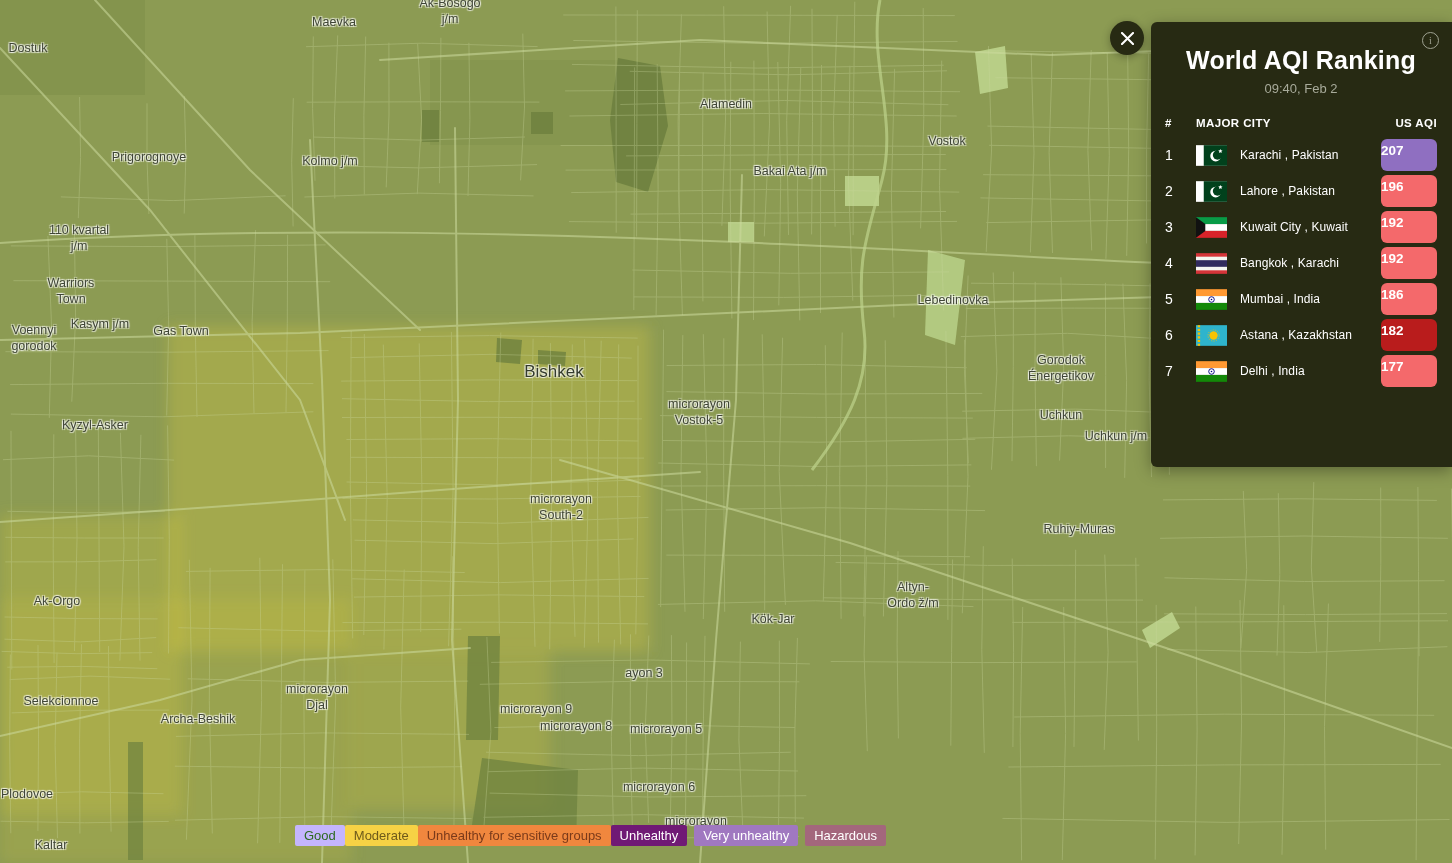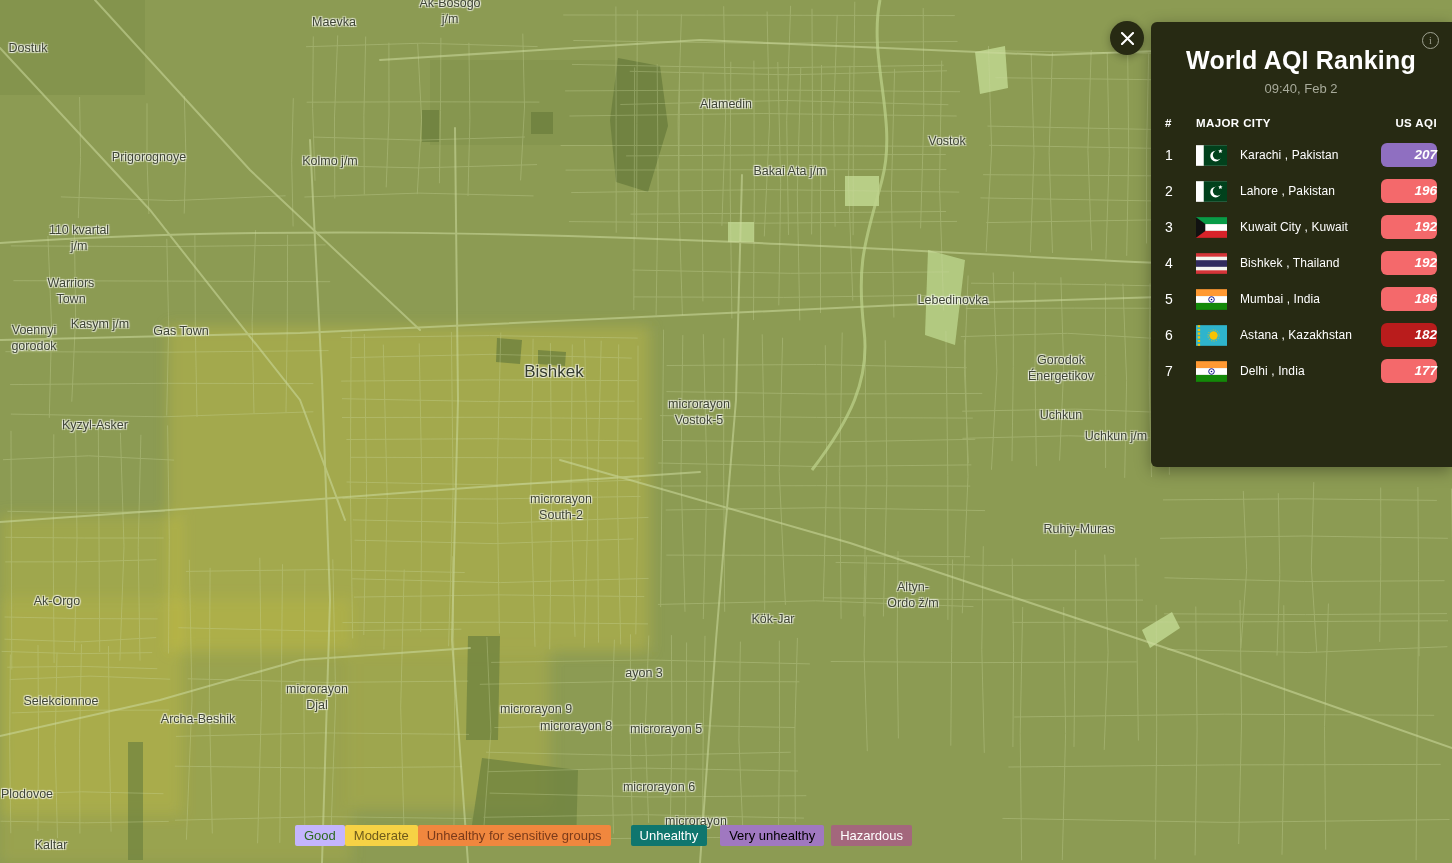--- a/index.html
+++ b/index.html
@@ -24,22 +24,22 @@
   .hdr{display:flex;align-items:center;margin-top:21px;font-size:11.5px;font-weight:bold;letter-spacing:.4px;}
   .hdr .c-rank{width:31px;}
   .hdr .c-city{flex:1;}
   .hdr .c-aqi{text-align:right;}
   #rows{margin-top:8px;}
   .rrow{display:flex;align-items:center;height:36px;cursor:pointer;}
   .rank{width:31px;font-size:14px;}
   .flag{width:31px;height:21px;margin-right:13px;flex:0 0 31px;display:block;}
   .flag svg{width:31px;height:21px;display:block;}
   .city{flex:1;font-size:12px;letter-spacing:.1px;}
-  .badge{width:56px;height:24px;border-radius:6px;text-align:right;line-height:24px;
-    font-size:13.5px;font-weight:bold;color:#fff;flex:0 0 56px;font-style:italic;}
+  .badge{width:56px;height:32px;border-radius:6px;text-align:left;line-height:24px;
+    font-size:13.5px;font-weight:bold;color:#fff;flex:0 0 56px;}
   #see-full{display:block;width:100%;height:40px;margin-top:17px;background:#4d7aa5;border:none;
     border-radius:3px;color:#fff;font-family:"Liberation Sans",sans-serif;font-size:13px;
     font-weight:bold;letter-spacing:2.5px;cursor:pointer;}
   #close-btn{position:absolute;left:1110px;top:21px;width:34px;height:34px;border-radius:50%;
     background:#272a13;display:flex;align-items:center;justify-content:center;cursor:pointer;z-index:11;
     box-shadow:0 2px 8px rgba(0,0,0,.3);}
   #info-icon{position:absolute;top:10px;right:13px;width:15px;height:15px;border:1px solid #9fa392;
     border-radius:50%;color:#9fa392;font-size:10px;display:flex;align-items:center;justify-content:center;
     cursor:pointer;font-family:"Liberation Serif",serif;}
 </style>
@@ -447,22 +447,22 @@
       </div>
       <div class="maplabel" style="left: 51px; top: 846px;">
         <div>Kaltar</div>
       </div>
     </div>
 
   <div id="legend">
       <span class="chip" style="background: #c4b5fd; color: rgb(45, 106, 31);">Good</span>
       <span class="chip" style="background: rgb(246, 210, 69); color: rgb(110, 90, 26);">Moderate</span>
       <span class="chip" style="background: rgb(240, 135, 62); color: rgb(122, 58, 26);">Unhealthy for sensitive groups</span>
-      <span class="chip" style="background: #0f766e; color: rgb(255, 255, 255); margin-left: 20px;">Unhealthy</span>
-      <span class="chip" style="background: rgb(160, 120, 192); color: #000000; margin-left: 13px;">Very unhealthy</span>
+      <span class="chip" style="background: #701a75; color: rgb(255, 255, 255); margin-left: 0;">Unhealthy</span>
+      <span class="chip" style="background: rgb(160, 120, 192); color: #ffffff; margin-left: 7px;">Very unhealthy</span>
       <span class="chip" style="background: rgb(163, 103, 124); color: rgb(255, 255, 255); margin-left: 7px;">Hazardous</span>
     </div>
 
   <div id="close-btn">
     <svg width="13" height="13" viewBox="0 0 13 13">
       <path d="M1,1 L12,12 M12,1 L1,12" stroke="#fff" stroke-width="2.1" stroke-linecap="round"></path>
     </svg>
   </div>
 
   <div id="panel">
@@ -518,21 +518,21 @@
         </div>
         <div class="rrow">
           <span class="rank">4</span>
           <span class="flag">
             <svg viewBox="0 0 30 20">
               <rect width="30" height="20" fill="#d53439"></rect>
               <rect y="3.4" width="30" height="13.2" fill="#f4f5f0"></rect>
               <rect y="6.8" width="30" height="6.4" fill="#312b5e"></rect>
             </svg>
           </span>
-          <span class="city">Bishkek , Thailand</span>
+          <span class="city">Bangkok , Karachi</span>
           <span class="badge" style="background: rgb(244, 105, 107);">192</span>
         </div>
         <div class="rrow">
           <span class="rank">5</span>
           <span class="flag">
             <svg viewBox="0 0 30 20">
               <rect width="30" height="6.67" fill="#ff9933"></rect>
               <rect y="6.67" width="30" height="6.66" fill="#fff"></rect>
               <rect y="13.33" width="30" height="6.67" fill="#138808"></rect>
               <circle cx="15" cy="10" r="2.7" fill="none" stroke="#000080" stroke-width="0.9"></circle>

